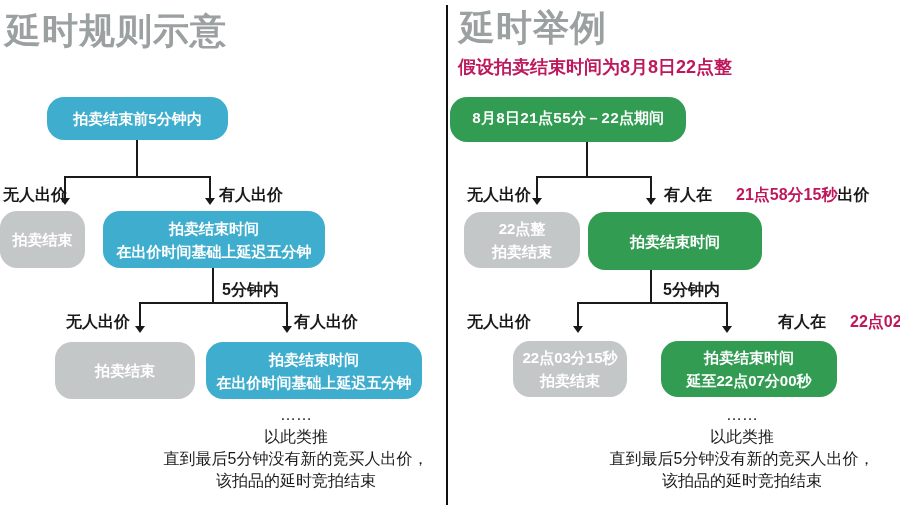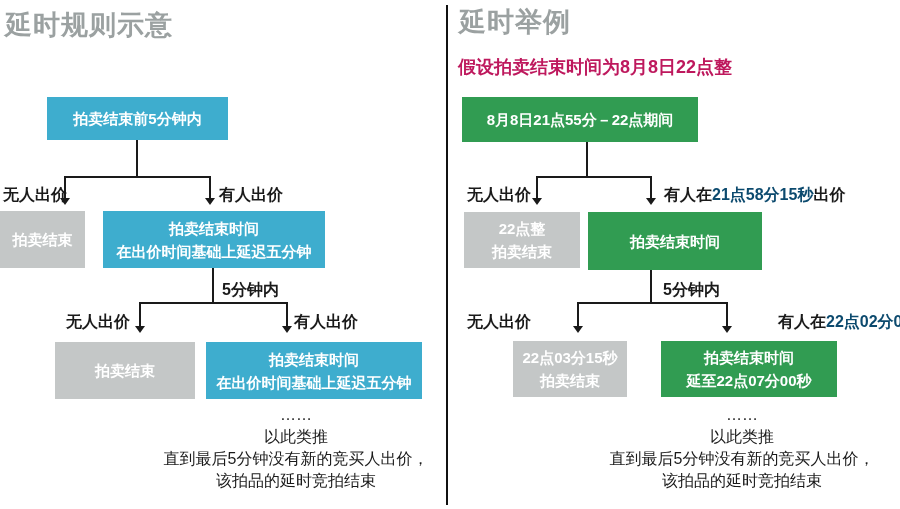--- a/index.html
+++ b/index.html
@@ -1,33 +1,33 @@
 <!DOCTYPE html>
 <html><head>
 <meta charset="utf-8">
 <style>
   html,body{margin:0;padding:0;background:#fff;}
   #canvas{
     position:relative;width:900px;height:509px;overflow:hidden;background:#fff;
     font-family:"Liberation Sans","DejaVu Sans",sans-serif;color:#1a1a1a;
   }
-  .panel-title{position:absolute;font-size:27px;font-weight:bold;color:#9BA1A1;white-space:nowrap;letter-spacing:1px;}
+  .panel-title{position:absolute;font-size:36px;font-weight:bold;color:#9BA1A1;white-space:nowrap;letter-spacing:1px;}
   .subtitle{position:absolute;font-size:18px;font-weight:bold;color:#be185d;white-space:nowrap;}
   .box{
     position:absolute;display:flex;flex-direction:column;align-items:center;justify-content:center;
-    color:#fff;font-weight:bold;font-size:15px;text-align:center;line-height:23px;white-space:nowrap;
+    color:#fff;font-weight:bold;font-size:15px;text-align:center;line-height:23px;white-space:nowrap;border-radius:17px;
   }
   .blue{background:#3EADCE;}
   .green{background:#319C52;}
   .gray{background:#C4C7C7;}
   .v{position:absolute;width:2px;background:#1a1a1a;}
   .h{position:absolute;height:2px;background:#1a1a1a;}
   .ah{position:absolute;width:0;height:0;border-left:5px solid transparent;border-right:5px solid transparent;border-top:7px solid #1a1a1a;}
   .lbl{position:absolute;font-size:16px;font-weight:bold;color:#1a1a1a;white-space:nowrap;}
-  .gt{color:#0c4a6e;}
+  .gt{color:#be185d;margin-left:24px;}
   .note{position:absolute;text-align:center;font-size:16px;color:#1a1a1a;line-height:22px;white-space:nowrap;}
   .divider{position:absolute;width:2px;background:#111;}
 </style>
 </head>
 <body>
 
 <div id="canvas">
 
   <div class="divider" style="left:446px;top:5px;height:500px;"></div>
 
@@ -71,21 +71,21 @@
   <div class="note" style="left:148px;top:404px;width:296px;">
     <div>……</div>
     <div>以此类推</div>
     <div>直到最后5分钟没有新的竞买人出价，</div>
     <div>该拍品的延时竞拍结束</div>
   </div>
 
   <div class="panel-title" style="left:459px;top:4px;">延时举例</div>
   <div class="subtitle" style="left:458px;top:55px;">假设拍卖结束时间为8月8日22点整</div>
 
-  <div class="box green" style="left:462px;top:97px;width:236px;height:45px;">8月8日21点55分－22点期间</div>
+  <div class="box green" style="left:450px;top:97px;width:236px;height:45px;font-family:Liberation Mono, monospace;">8月8日21点55分－22点期间</div>
 
   <div class="v" style="left:586px;top:142px;height:35px;"></div>
 
   <div class="h" style="left:536px;top:176px;width:116px;"></div>
   <div class="v" style="left:536px;top:176px;height:23px;"></div>
   <div class="ah" style="left:532px;top:198px;"></div>
   <div class="v" style="left:650px;top:176px;height:23px;"></div>
   <div class="ah" style="left:646px;top:198px;"></div>
   <div class="lbl" style="left:467px;top:185px;">无人出价</div>
   <div class="lbl" style="left:664px;top:185px;">

